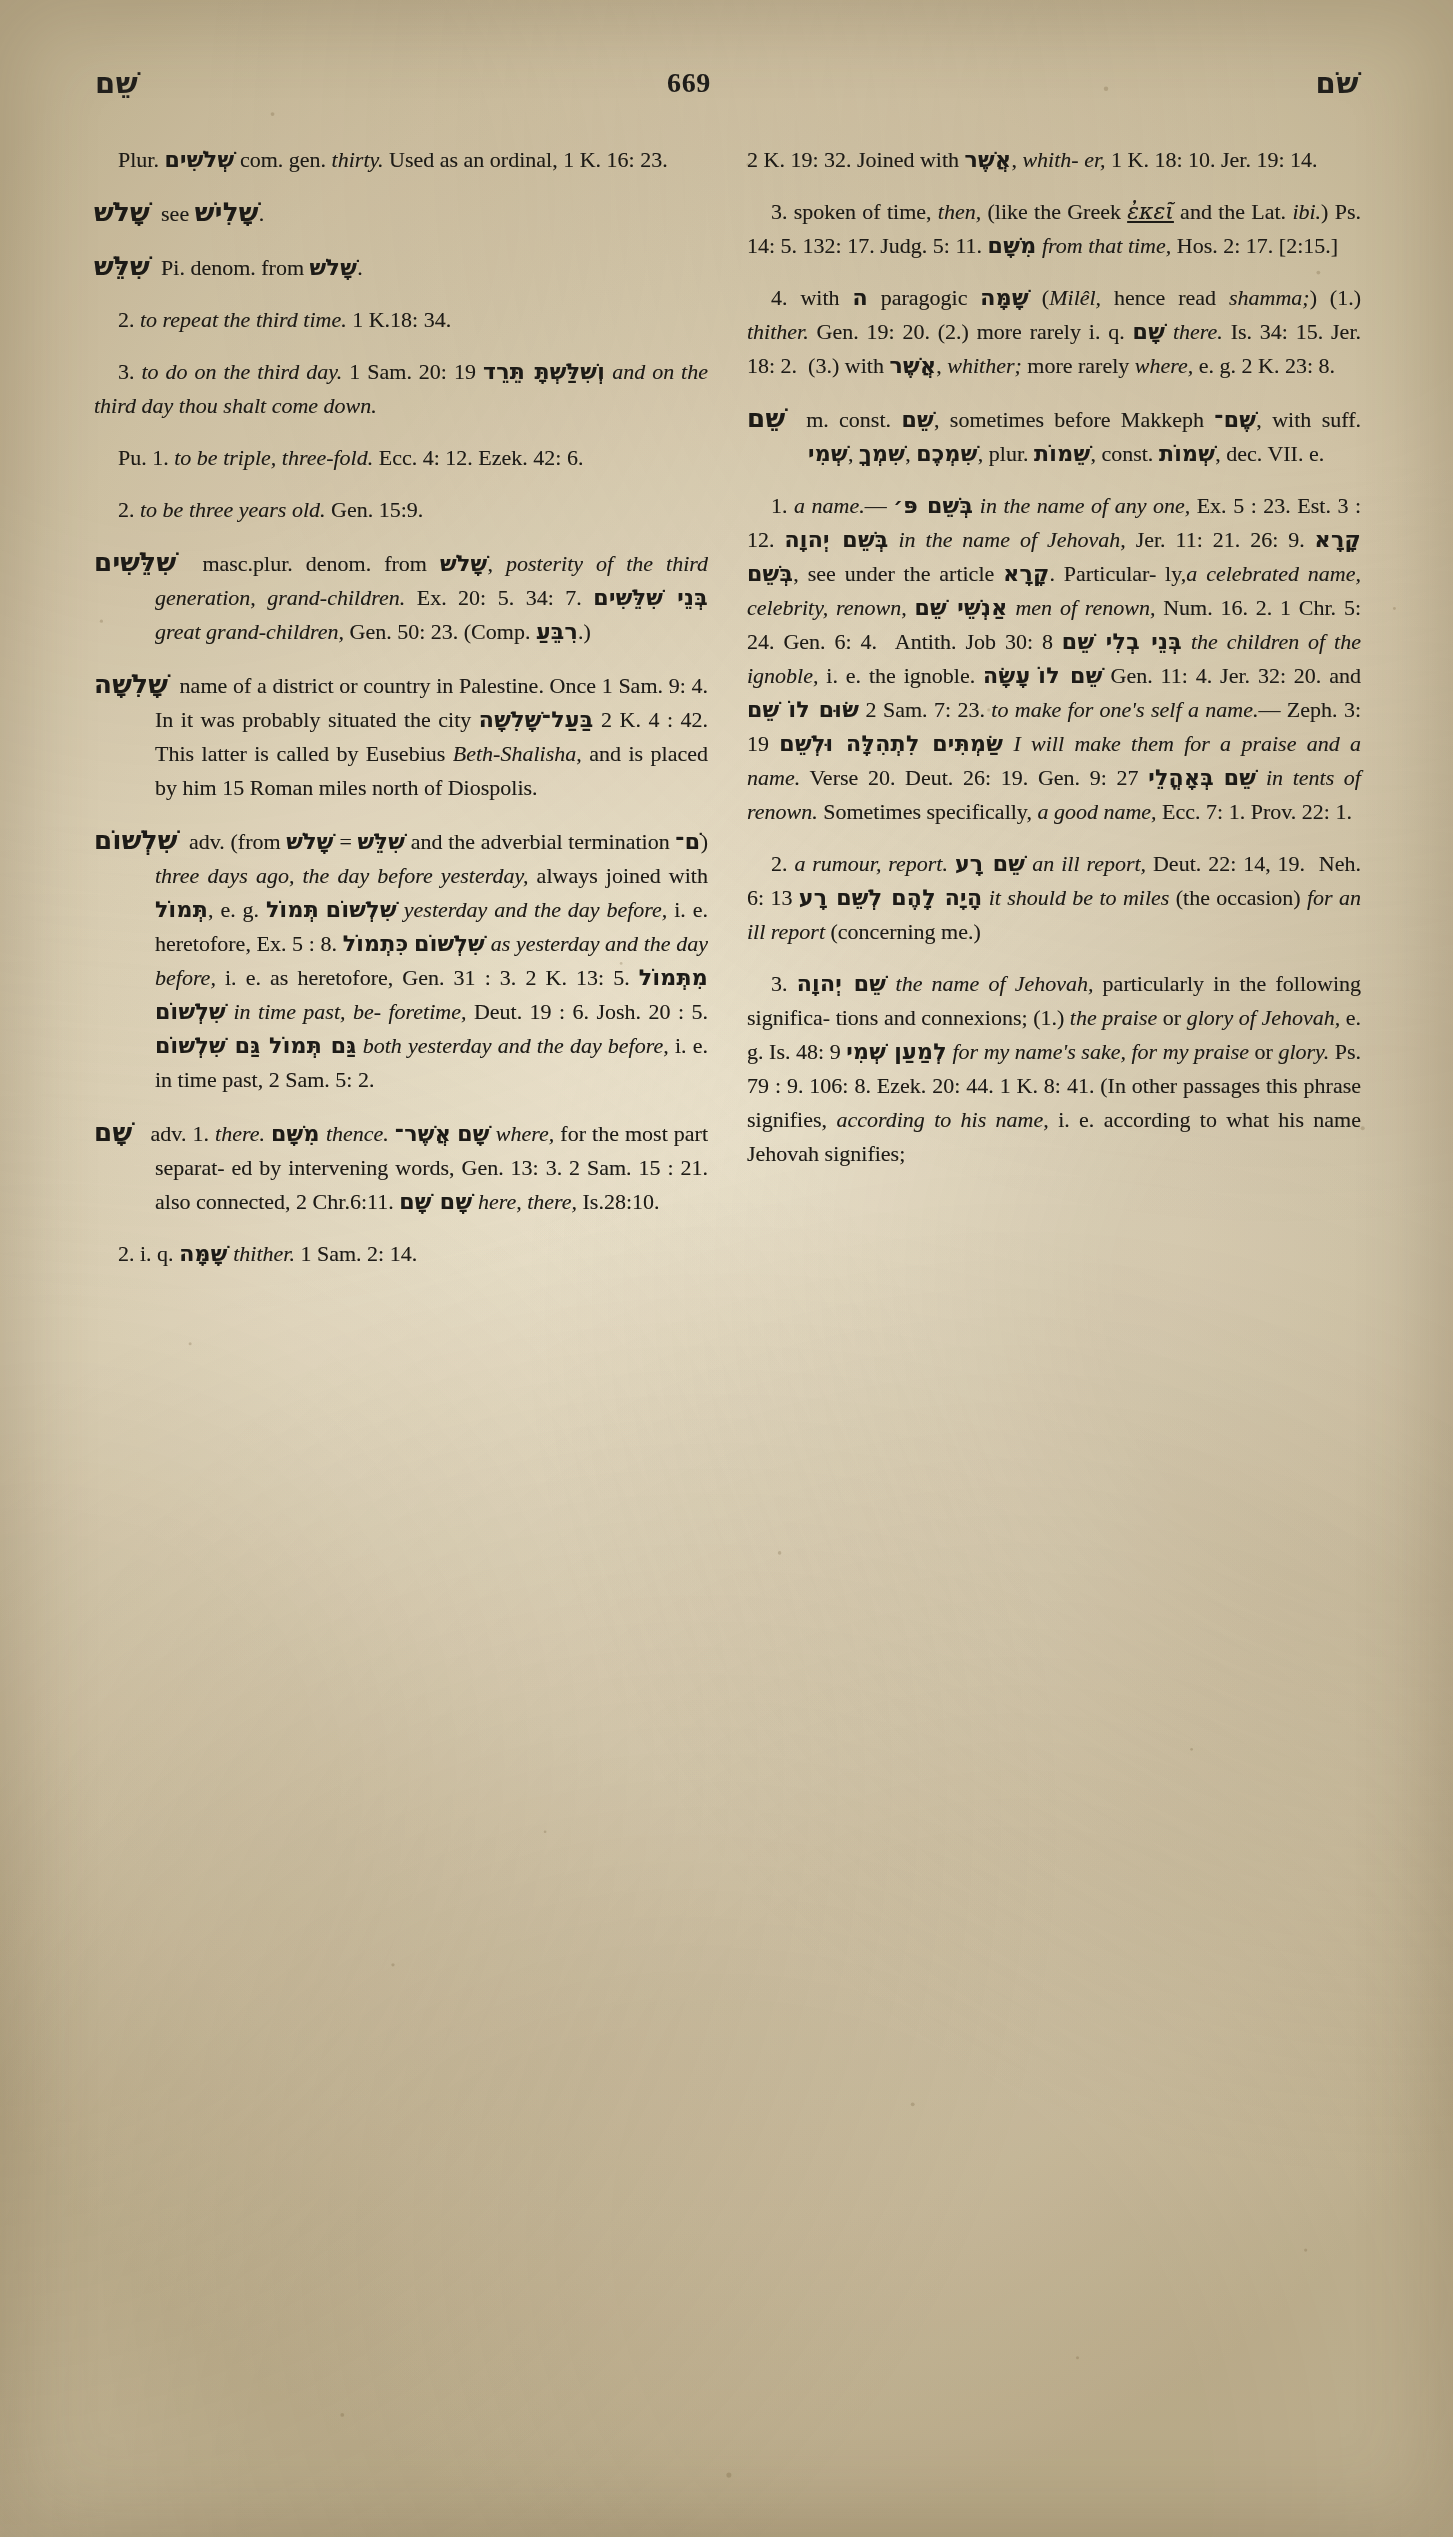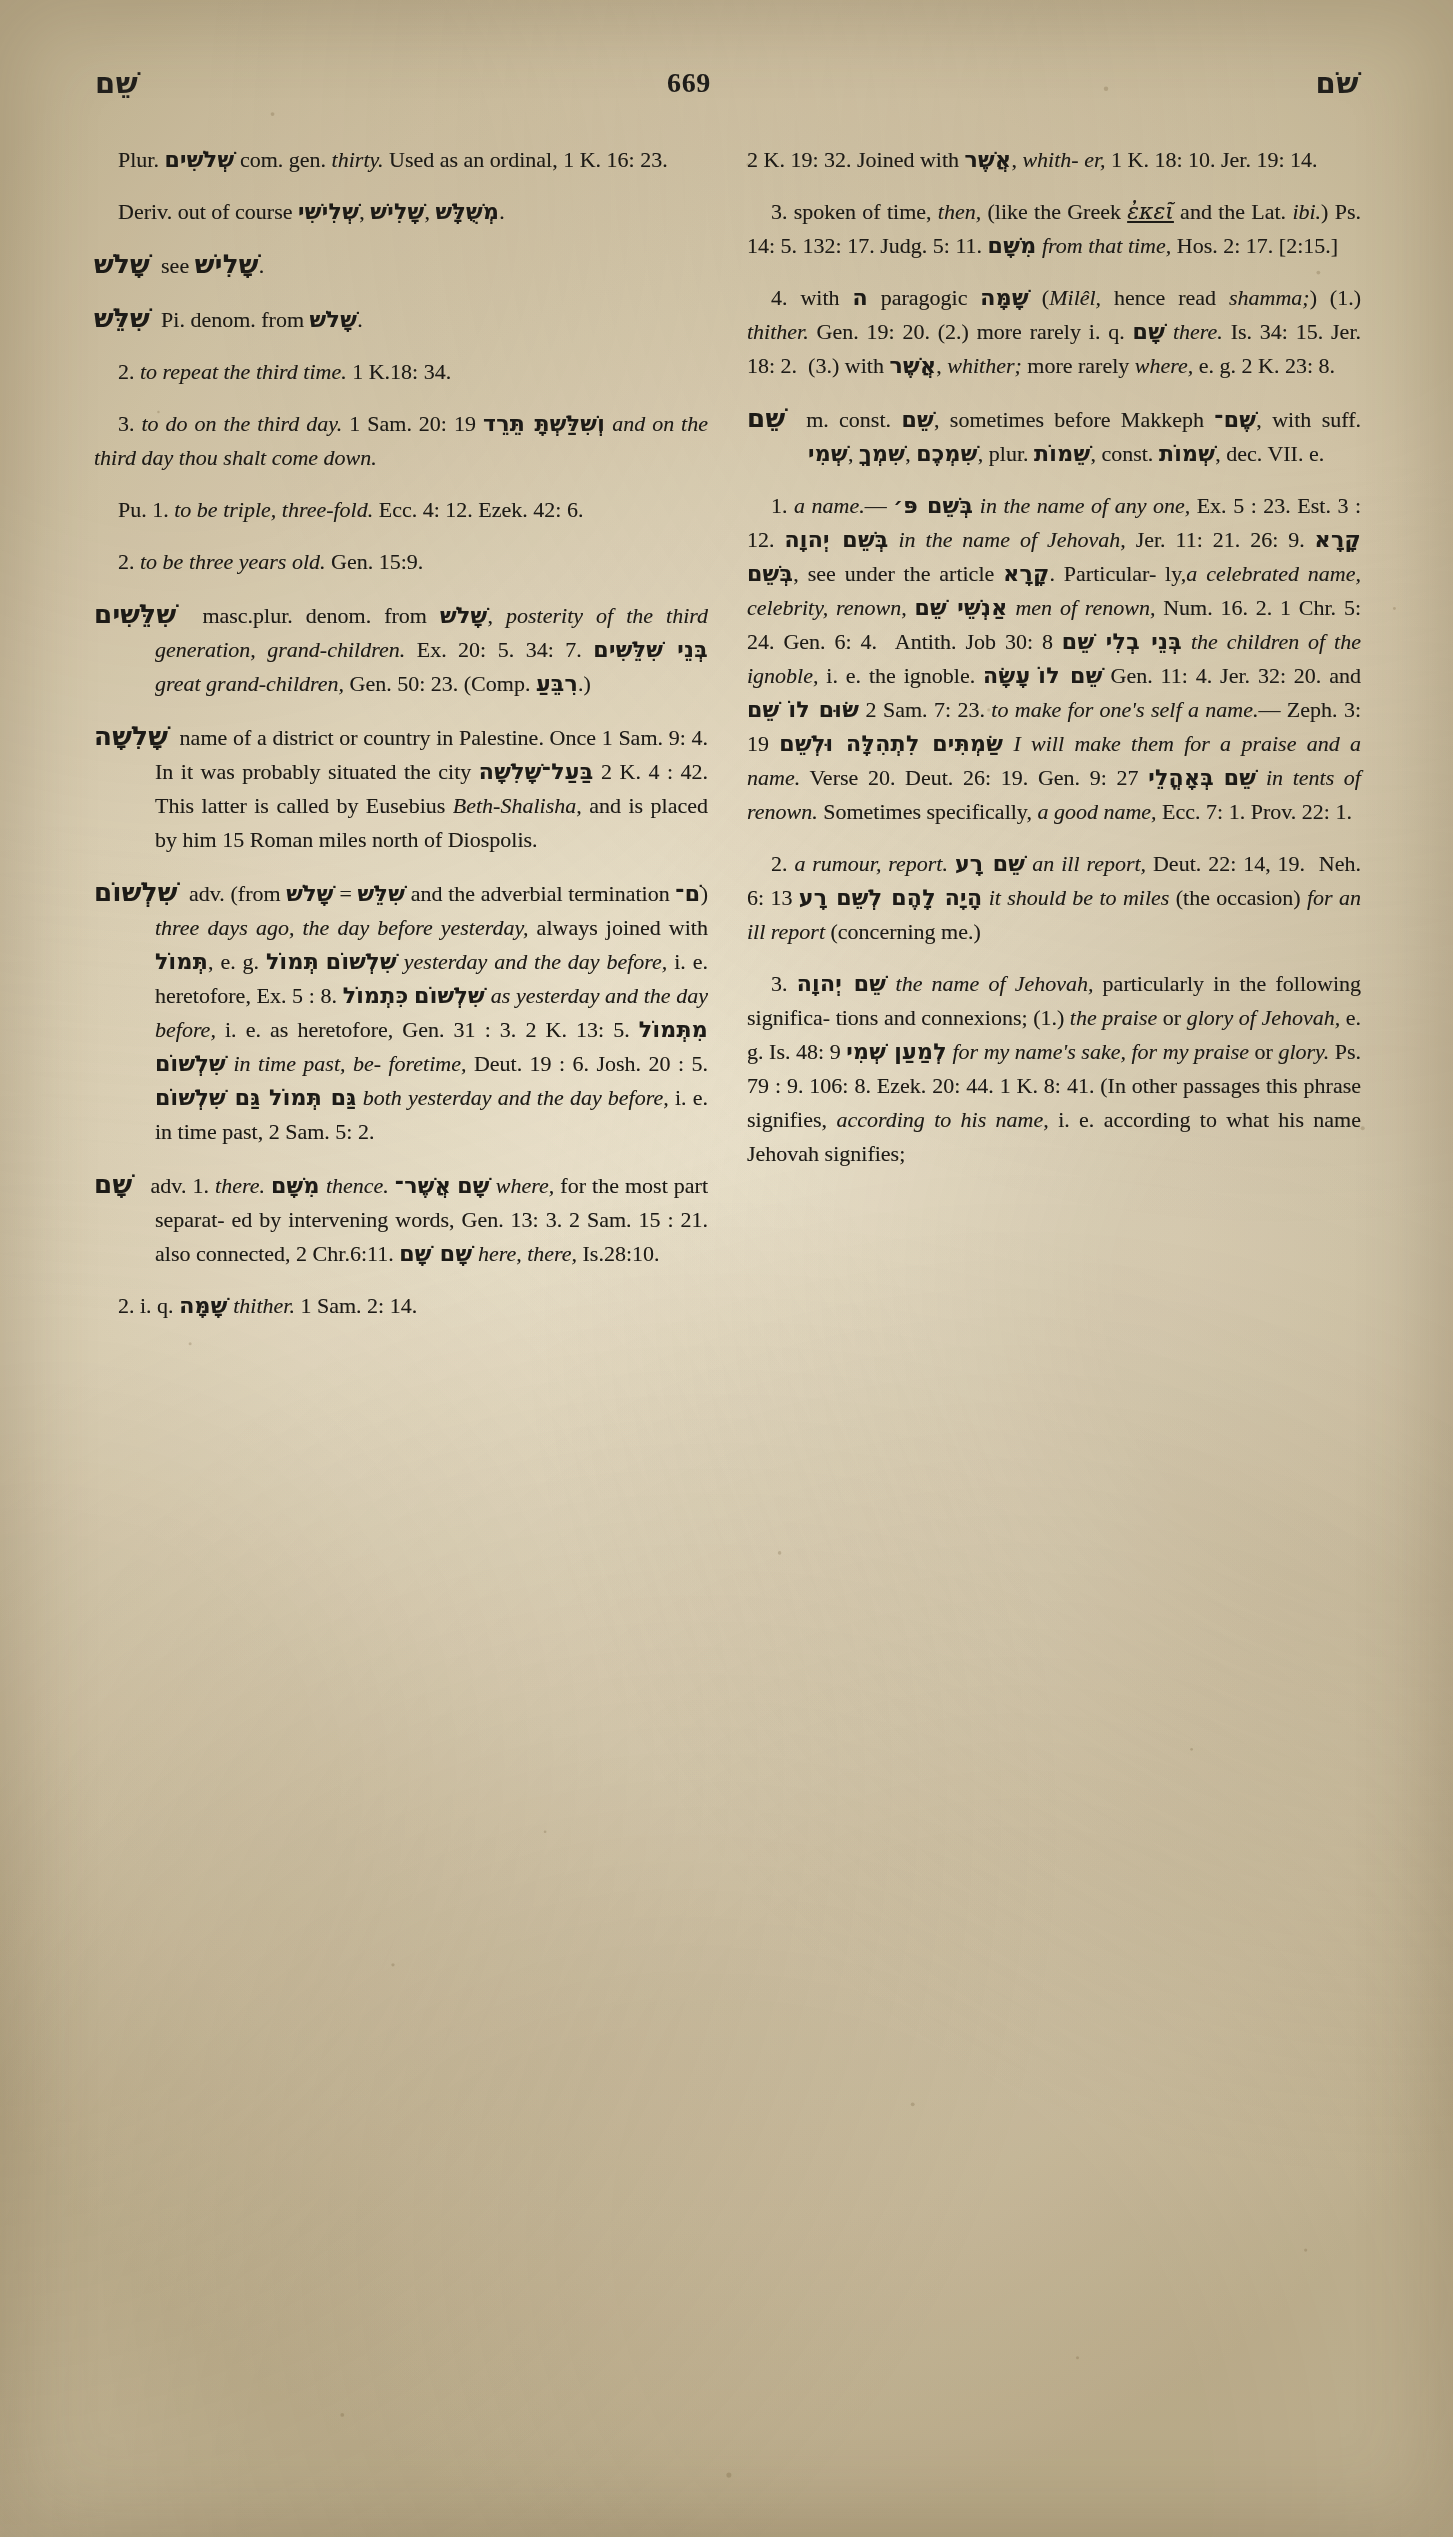--- a/index.html
+++ b/index.html
@@ -163,23 +163,20 @@
   <div class="cols">
 
     <div class="col">
 
 
       <p class="entry para">
         Plur. <span class="heb">שְׁלֹשִׁים</span> com. gen. <i>thirty.</i>
         Used as an ordinal, 1 K. 16: 23.
       </p>
 
-      <p class="entry para">
-        Deriv. out of course <span class="heb">שְׁלִישִׁי</span>, <span class="heb">שָׁלִישׁ</span>, <span class="heb">מְשֻׁלָּשׁ</span>.
-      </p>
 
       <p class="entry hang">
         <span class="heb-lg">שָׁלֹשׁ</span>&nbsp;&nbsp;see&nbsp;<span class="heb-lg">שָׁלִישׁ</span>.
       </p>
 
       <p class="entry hang">
         <span class="heb-lg">שִׁלֵּשׁ</span>&nbsp;&nbsp;Pi. denom. from <span class="heb">שָׁלֹשׁ</span>.
       </p>
 
 

